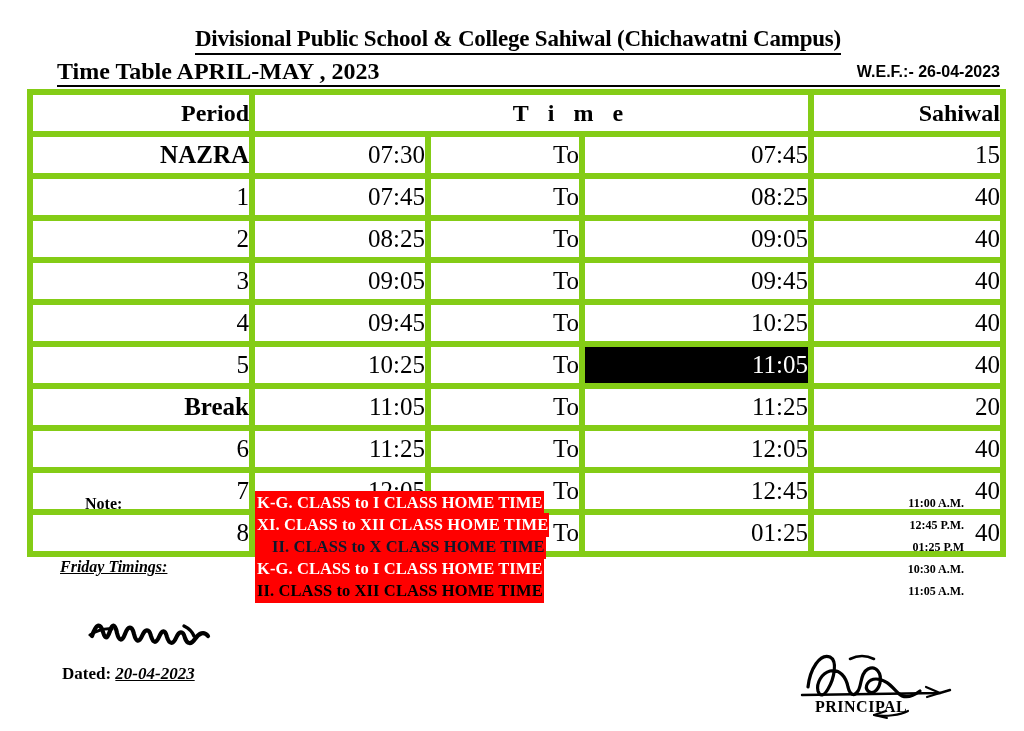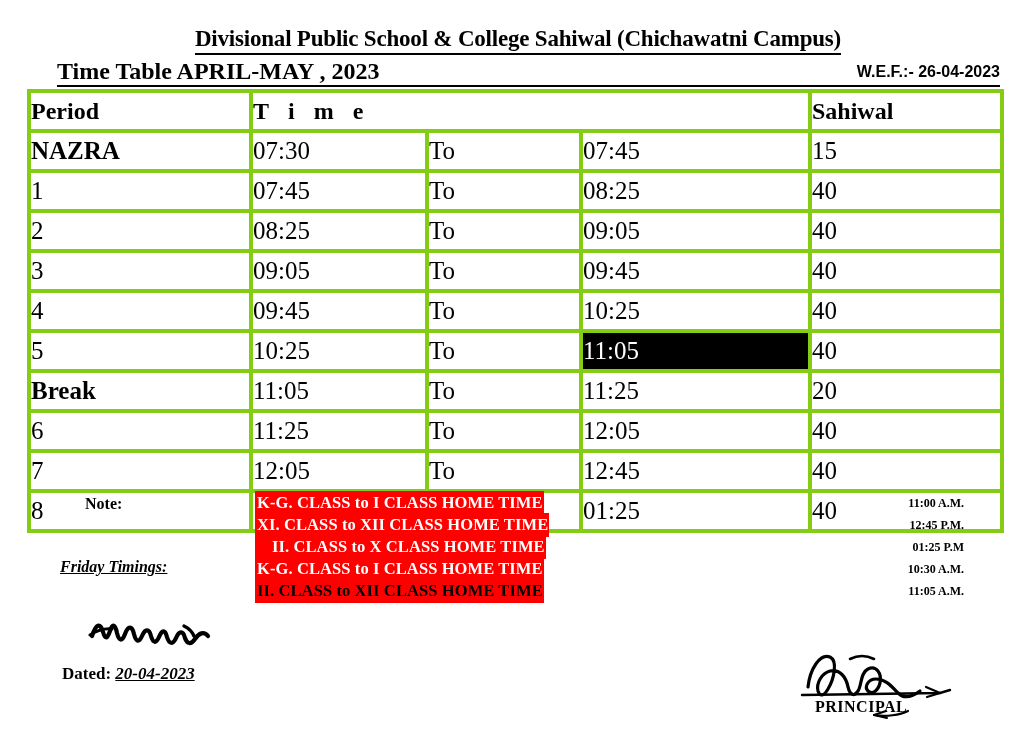--- a/index.html
+++ b/index.html
@@ -71,22 +71,22 @@
   
   #timetable {
     position: absolute;
     left: 27px;
     top: 89px;
     width: 973px;
     border-collapse: collapse;
     table-layout: fixed;
   }
   #timetable td {
-    border: 4px solid #84cc16;
-    text-align: left;
+    border: 6px solid #84cc16;
+    text-align: right;
     vertical-align: middle;
     font-size: 25px;
     height: 36px;
     padding: 0;
     line-height: 1.1;
   }
   #timetable tr.head td {
     font-weight: bold;
     font-size: 24px;
   }
@@ -308,21 +308,21 @@
       </tr>
     </tbody>
 </table>
 
 <div id="notes-area">
   <div class="note-label" id="note-label-note">Note:</div>
   <div class="note-label" id="note-label-friday">Friday Timings:</div>
   <div id="note-lines">
       <div class="note-line"><span style="background: rgb(255, 0, 0); color: rgb(255, 255, 255);">K-G.  CLASS to I  CLASS HOME TIME</span></div>
       <div class="note-line"><span style="background: rgb(255, 0, 0); color: #ffffff;">XI. CLASS to XII  CLASS HOME TIME</span></div>
-      <div class="note-line"><span style="background: rgb(255, 0, 0); color: #ffffff; padding-left: 17px;">II. CLASS to X  CLASS HOME TIME</span></div>
+      <div class="note-line"><span style="background: rgb(255, 0, 0); color: #0f172a; padding-left: 17px;">II. CLASS to X  CLASS HOME TIME</span></div>
       <div class="note-line"><span style="background: rgb(255, 0, 0); color: rgb(255, 255, 255);">K-G.  CLASS to I  CLASS HOME TIME</span></div>
       <div class="note-line"><span style="background: rgb(255, 0, 0); color: #000000;">II. CLASS to XII  CLASS HOME TIME</span></div>
     </div>
   <div id="note-times">
       <div class="note-time">11:00 A.M.</div>
       <div class="note-time">12:45 P.M.</div>
       <div class="note-time">01:25 P.M</div>
       <div class="note-time">10:30 A.M.</div>
       <div class="note-time">11:05 A.M.</div>
     </div>

